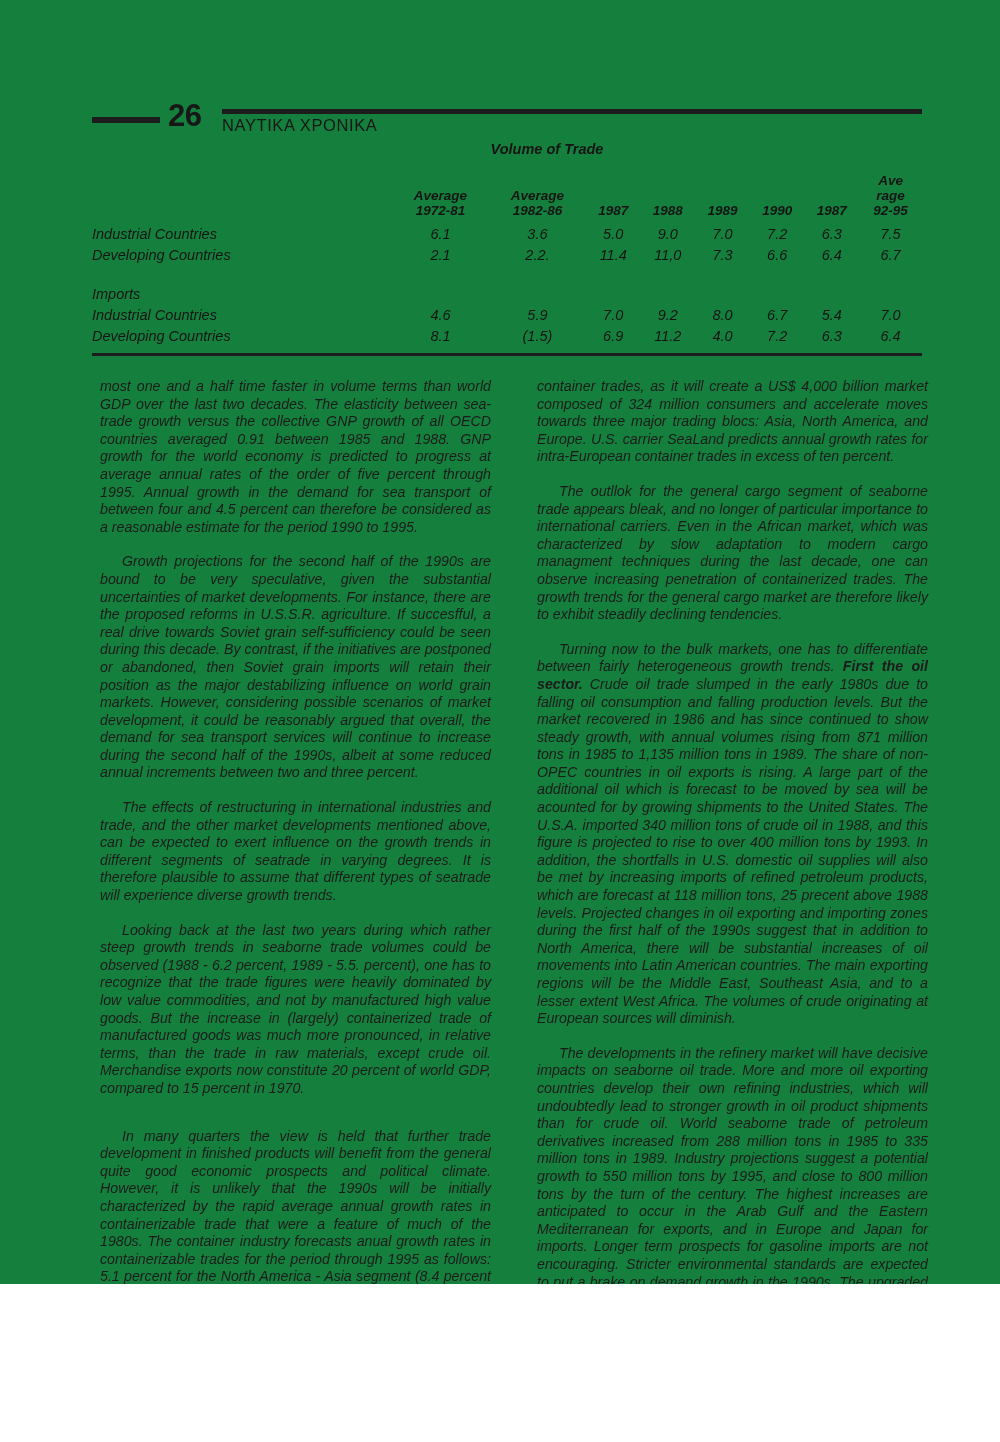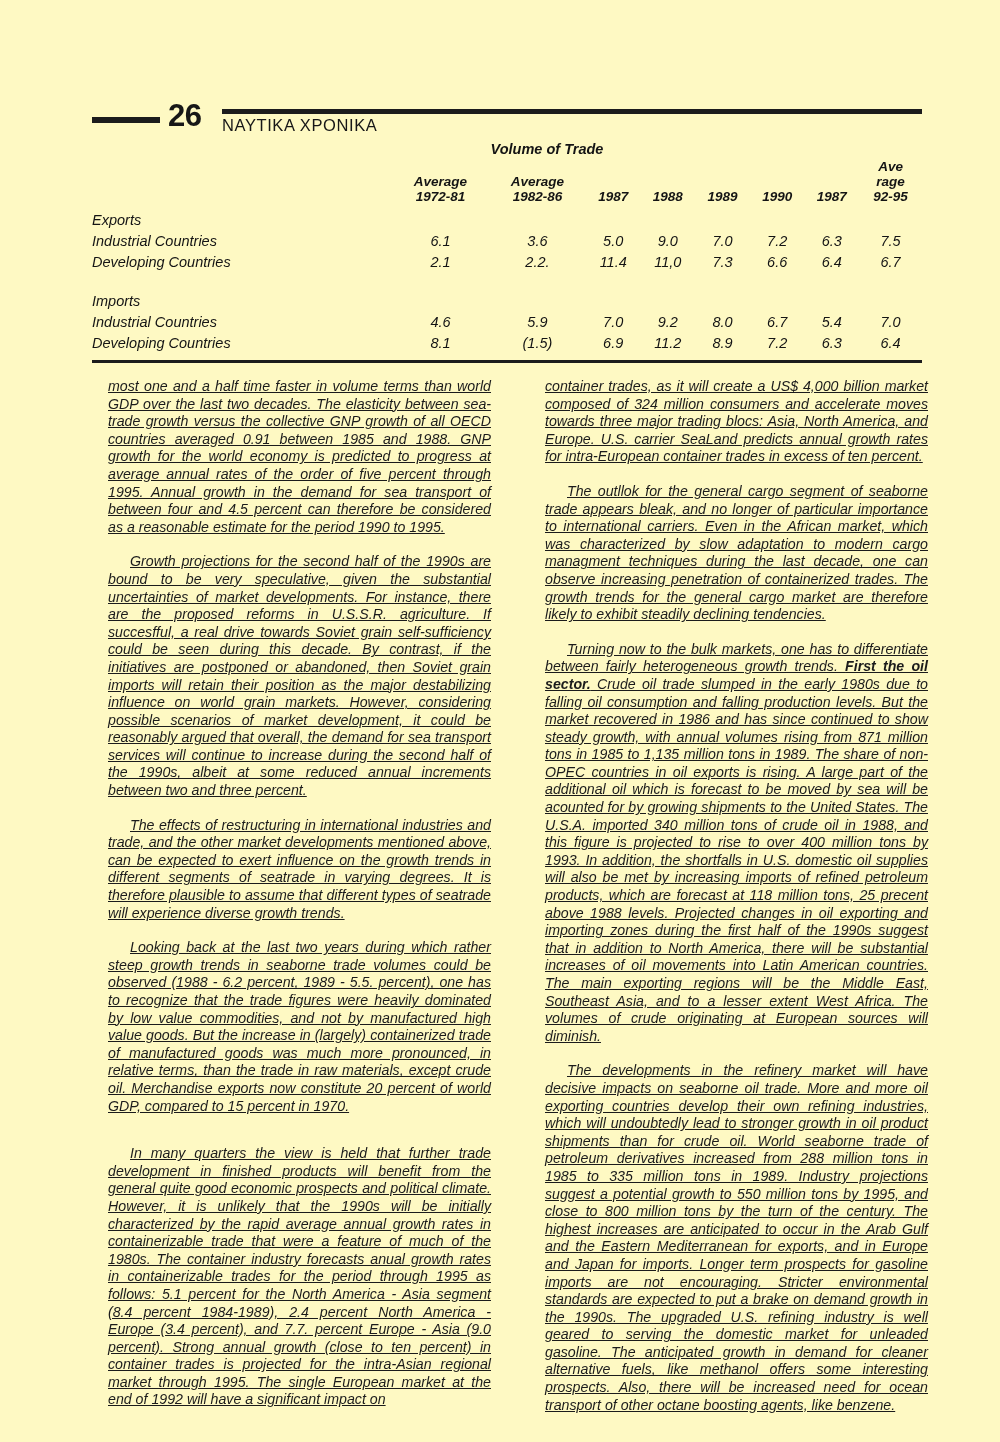--- a/index.html
+++ b/index.html
@@ -8,22 +8,22 @@
     padding: 0;
     background: #ffffff;
   }
   body {
     font-family: "Liberation Sans", sans-serif;
     color: #1a1a1a;
   }
   #page {
     position: relative;
     width: 1000px;
-    height: 1442px;
-    background: #fef9c3;
+    height: 1284px;
+    background: #15803d;
     overflow: hidden;
   }
 
   
   .masthead {
     position: absolute;
     left: 0;
     top: 100px;
     width: 1000px;
     height: 46px;
@@ -71,20 +71,21 @@
     width: 830px;
   }
   .tbl-caption {
     text-align: center;
     font-style: italic;
     font-weight: bold;
     font-size: 14.5px;
     line-height: 19px;
     color: #141414;
     margin-left: 80px;
+    margin-bottom: 14px;
   }
   table.trade {
     border-collapse: collapse;
     width: 830px;
     font-style: italic;
     font-size: 14px;
     color: #141414;
   }
   table.trade th {
     font-style: italic;
@@ -128,29 +129,28 @@
     left: 92px;
     top: 378px;
     width: 836px;
     display: flex;
     gap: 38px;
   }
   .col {
     width: 399px;
   }
   .col p {
-    margin: 0 0 17px 16px;
+    margin: 0 0 17px 8px;
     font-style: italic;
     font-size: 14.2px;
     line-height: 17.6px;
     text-align: justify;
     text-indent: 22px;
     color: #1b1b1b;
     hyphens: none;
-    text-decoration: underline;
   }
   .col p.noindent { text-indent: 0; }
   .col p b { font-weight: bold; font-style: italic; }
   .gap-lg { margin-bottom: 30px !important; }
 </style>
 </head>
 <body>
 
 <div id="page">
 
@@ -179,31 +179,20 @@
           <th>1989</th>
           <th>1990</th>
           <th>1987</th>
           <th>Ave
 rage
 92-95</th>
         </tr>
       </thead>
       <tbody>
         <tr>
-          <td class="lbl grp">Exports</td>
-          <td></td>
-          <td></td>
-          <td></td>
-          <td></td>
-          <td></td>
-          <td></td>
-          <td></td>
-          <td></td>
-        </tr>
-        <tr>
           <td class="lbl sub">Industrial Countries</td>
           <td>6.1</td>
           <td>3.6</td>
           <td>5.0</td>
           <td>9.0</td>
           <td>7.0</td>
           <td>7.2</td>
           <td>6.3</td>
           <td>7.5</td>
         </tr>
@@ -242,21 +231,21 @@
           <td>6.7</td>
           <td>5.4</td>
           <td>7.0</td>
         </tr>
         <tr>
           <td class="lbl sub">Developing Countries</td>
           <td>8.1</td>
           <td>(1.5)</td>
           <td>6.9</td>
           <td>11.2</td>
-          <td>8.9</td>
+          <td>4.0</td>
           <td>7.2</td>
           <td>6.3</td>
           <td>6.4</td>
         </tr>
       </tbody>
     </table>
     <div class="tbl-rule-bottom"></div>
   </div>
 
   <div class="columns">

